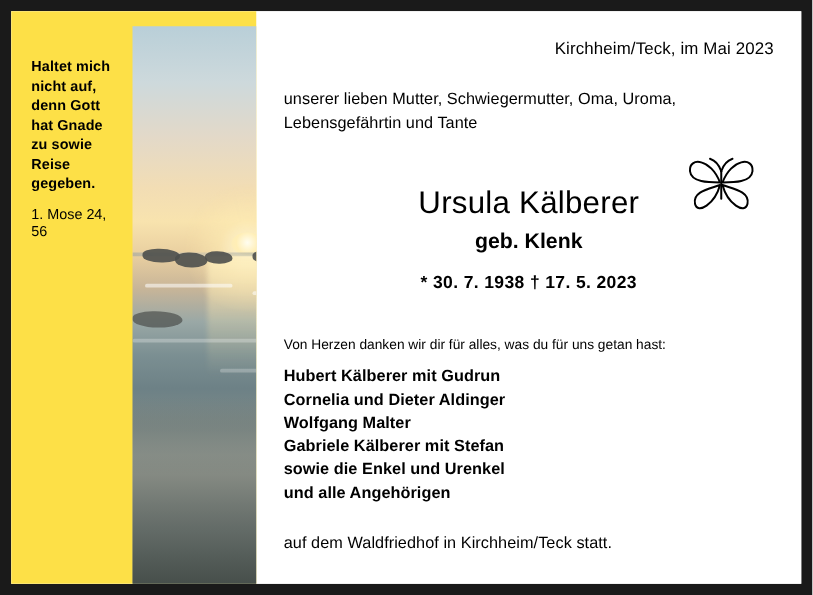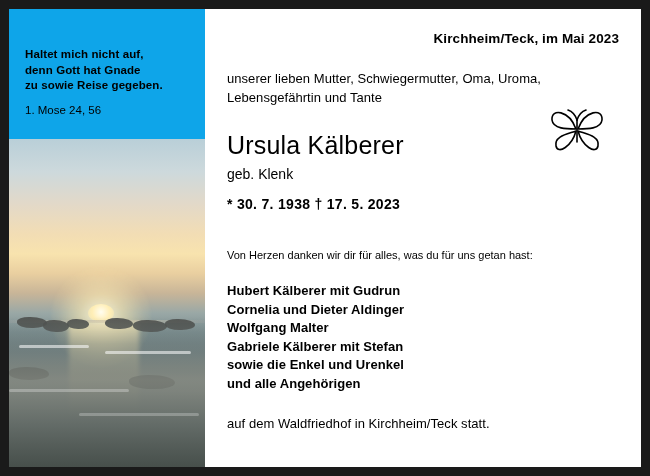--- a/index.html
+++ b/index.html
@@ -30,23 +30,23 @@
     display: flex;
     flex-direction: row;
   }
 
   
   #left-column {
     position: relative;
     width: 196px;
     min-width: 196px;
     height: 100%;
-    background: #0ea5e9;
+    background: #fde047;
     display: flex;
-    flex-direction: column;
+    flex-direction: row;
   }
   #verse-block {
     padding: 38px 12px 10px 16px;
     box-sizing: border-box;
   }
   .verse-line {
     font-size: 11.5px;
     font-weight: bold;
     line-height: 15.5px;
     letter-spacing: 0.1px;
@@ -150,42 +150,43 @@
   
   #right-column {
     position: relative;
     flex: 1 1 auto;
     padding: 22px 22px 10px 22px;
     box-sizing: border-box;
   }
   #place-date {
     text-align: right;
     font-size: 13.5px;
-    font-weight: bold;
+    font-weight: normal;
     letter-spacing: 0.1px;
     margin-bottom: 24px;
   }
   .intro-line {
     font-size: 13px;
     line-height: 18.5px;
     letter-spacing: 0.05px;
   }
   #name-block {
     position: relative;
-    margin-top: 23px;
+    text-align: center;
+    margin-top: 40px;
   }
   #deceased-name {
     font-size: 25px;
     font-weight: normal;
     letter-spacing: 0.2px;
     line-height: 30px;
   }
   #maiden-name {
-    font-size: 14px;
-    font-weight: normal;
+    font-size: 17px;
+    font-weight: bold;
     margin-top: 6px;
   }
   #dates-line {
     font-size: 14px;
     font-weight: bold;
     margin-top: 14px;
     letter-spacing: 0.3px;
   }
   #butterfly-icon {
     position: absolute;
@@ -193,21 +194,21 @@
     top: -32px;
     width: 64px;
     height: 64px;
   }
   #thanks-line {
     font-size: 11px;
     line-height: 18px;
     margin-top: 34px;
   }
   #mourners {
-    margin-top: 18px;
+    margin-top: 7px;
   }
   .mourner {
     font-size: 13px;
     font-weight: bold;
     line-height: 18.5px;
     letter-spacing: 0.05px;
   }
   #funeral-info {
     margin-top: 22px;
   }

